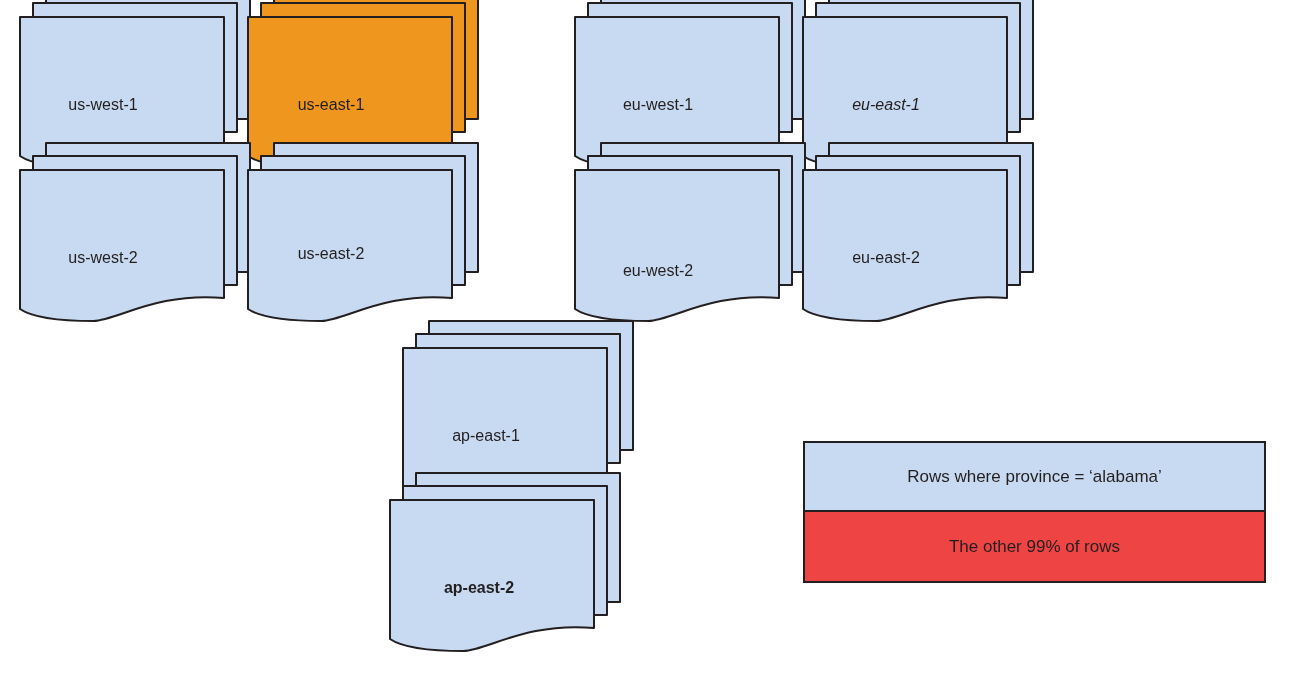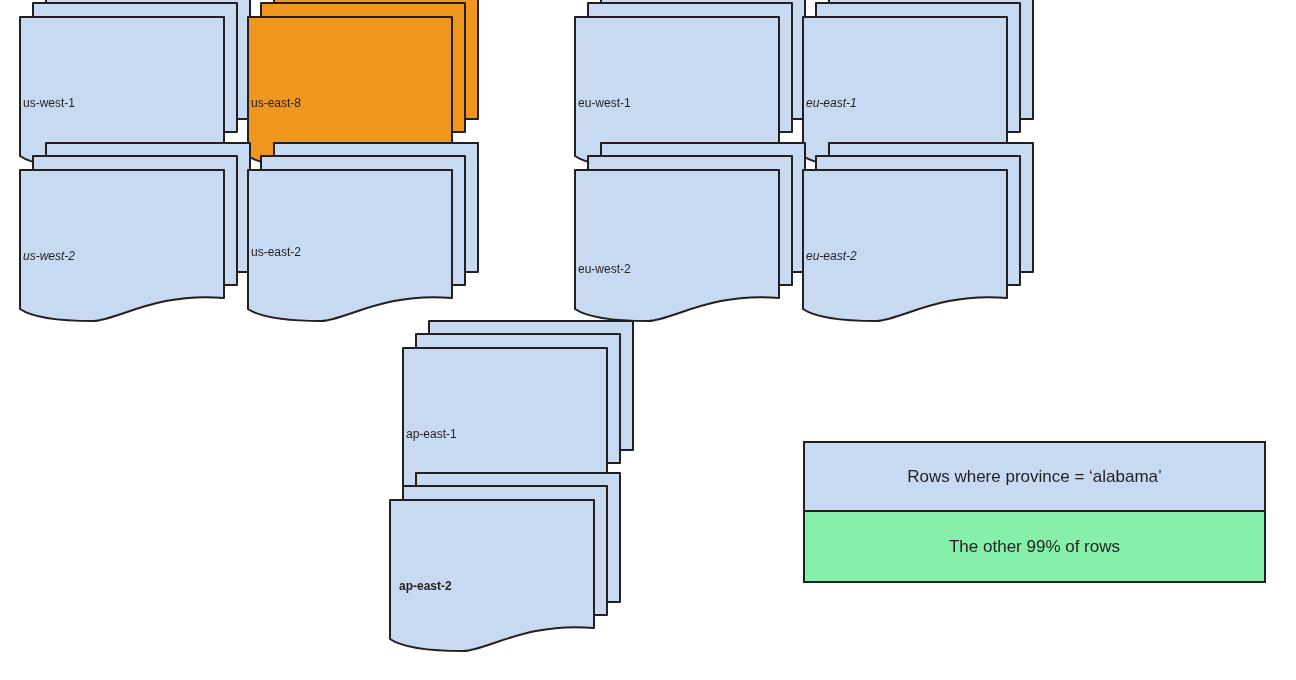--- a/index.html
+++ b/index.html
@@ -19,24 +19,24 @@
     position: absolute;
     left: 0;
     top: 0;
     width: 1296px;
     height: 680px;
   }
 
   .stack-label {
     position: absolute;
     font-family: "Liberation Sans", sans-serif;
-    font-size: 12px;
+    font-size: 16px;
     color: #231f20;
     white-space: nowrap;
-    text-align: left;
+    text-align: center;
     -webkit-user-select: none;
     user-select: none;
   }
 
   .legend {
     position: absolute;
     left: 803px;
     top: 441px;
     width: 463px;
     height: 142px;
@@ -50,21 +50,21 @@
     display: flex;
     align-items: center;
     justify-content: center;
     box-sizing: border-box;
   }
   .legend-row-blue {
     background: #c8daf2;
     border-bottom: 2px solid #231f20;
   }
   .legend-row-orange {
-    background: #86efac;
+    background: #ef4444;
     text-align: center;
   }
   .legend-text {
     font-family: "Liberation Sans", sans-serif;
     font-size: 17px;
     color: #231f20;
     white-space: nowrap;
   }
 </style>
 </head>
@@ -118,27 +118,27 @@
     </g>
     <g>
       <path d="M 416 473 L 620 473 L 620 602 L 416 602 Z" fill="#c8daf2" stroke="#231f20" stroke-width="2" stroke-linejoin="round"></path>
       <path d="M 403 486 L 607 486 L 607 615 L 403 615 Z" fill="#c8daf2" stroke="#231f20" stroke-width="2" stroke-linejoin="round"></path>
       <path d="M 390 500 L 594 500 L 594 628 C 526.68 622 487.92 650 463.44 651 C 424.68 651 400.2 646 390 639 Z" fill="#c8daf2" stroke="#231f20" stroke-width="2" stroke-linejoin="round"></path>
     </g>
   </svg>
 
 <div id="labels">
     <div class="stack-label" style="left: 23px; top: 96px; width: 160px;">us-west-1</div>
-    <div class="stack-label" style="left: 251px; top: 96px; width: 160px;">us-east-8</div>
+    <div class="stack-label" style="left: 251px; top: 96px; width: 160px;">us-east-1</div>
     <div class="stack-label" style="left: 578px; top: 96px; width: 160px;">eu-west-1</div>
     <div class="stack-label" style="left: 806px; top: 96px; width: 160px; font-style: italic;">eu-east-1</div>
-    <div class="stack-label" style="left: 23px; top: 249px; width: 160px; font-style: italic;">us-west-2</div>
+    <div class="stack-label" style="left: 23px; top: 249px; width: 160px;">us-west-2</div>
     <div class="stack-label" style="left: 251px; top: 245px; width: 160px;">us-east-2</div>
     <div class="stack-label" style="left: 578px; top: 262px; width: 160px;">eu-west-2</div>
-    <div class="stack-label" style="left: 806px; top: 249px; width: 160px; font-style: italic;">eu-east-2</div>
+    <div class="stack-label" style="left: 806px; top: 249px; width: 160px;">eu-east-2</div>
     <div class="stack-label" style="left: 406px; top: 427px; width: 160px;">ap-east-1</div>
     <div class="stack-label" style="left: 399px; top: 579px; width: 160px; font-weight: bold;">ap-east-2</div>
   </div>
 
 <div class="legend">
   <div class="legend-row legend-row-blue">
     <span class="legend-text">Rows where province = ‘alabama’</span>
   </div>
   <div class="legend-row legend-row-orange">
     <span class="legend-text">The other 99% of rows</span>

